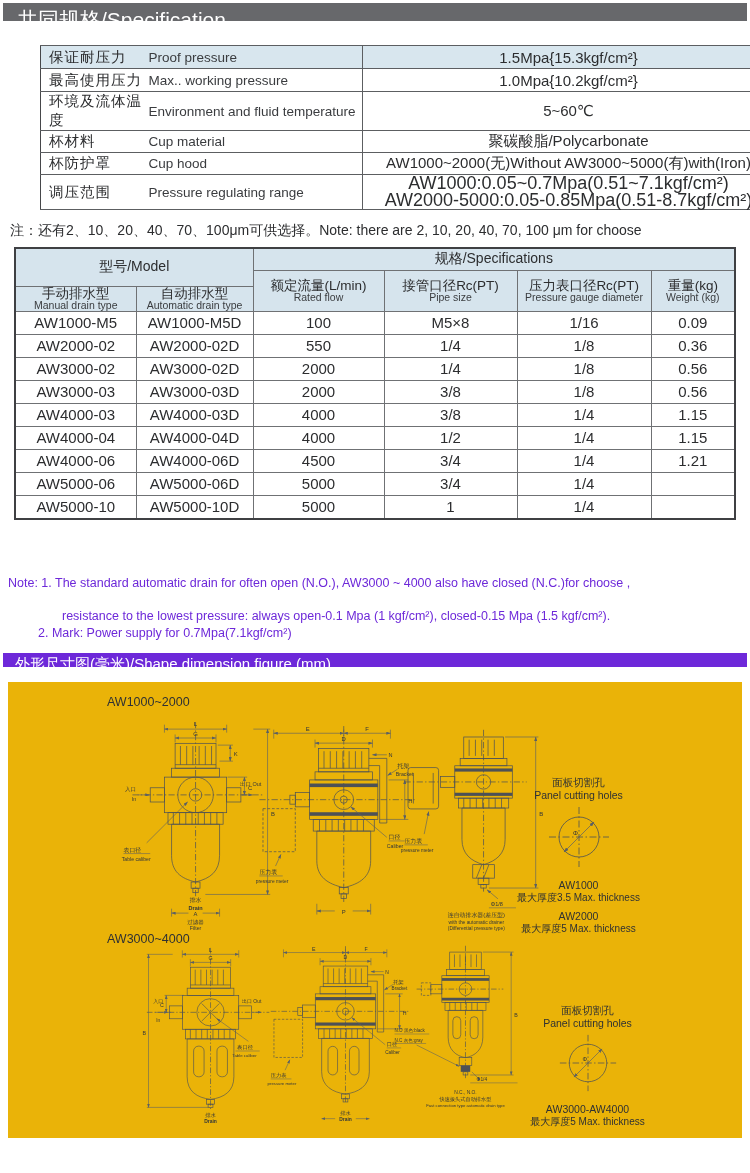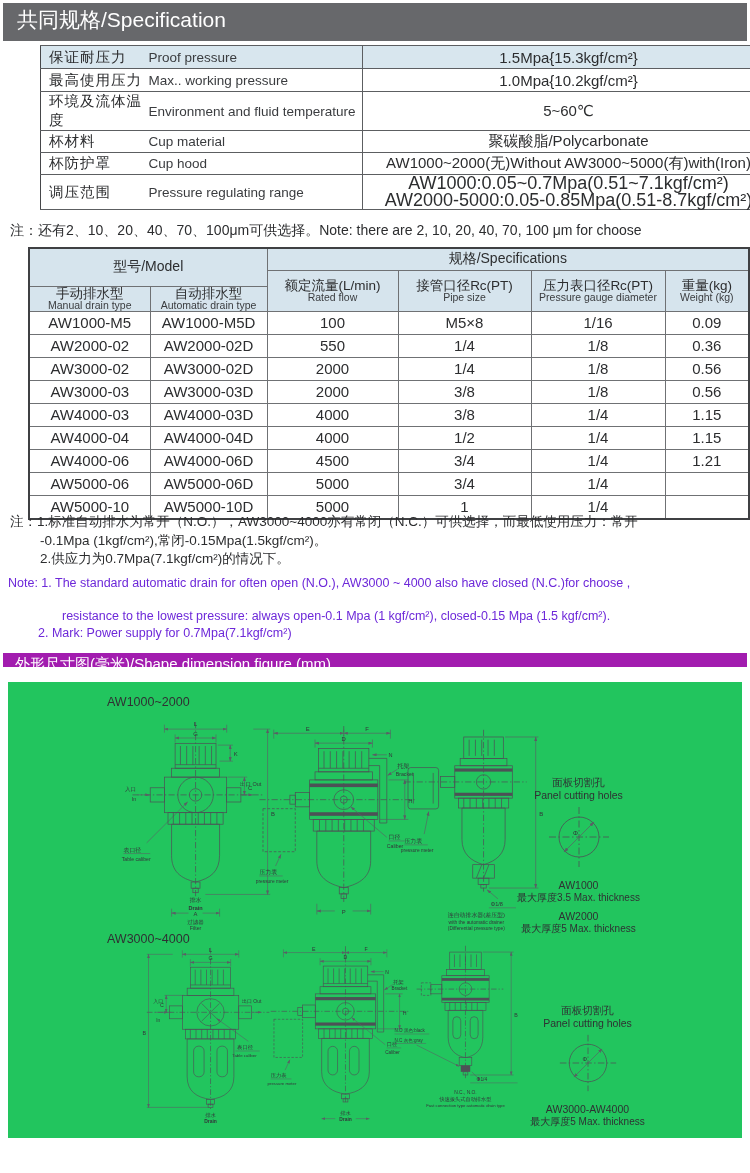--- a/index.html
+++ b/index.html
@@ -1,48 +1,48 @@
 <!DOCTYPE html>
 <html><head>
 <meta charset="utf-8">
 <style>
   html,body{margin:0;padding:0;background:#ffffff;}
   .page{position:relative;width:750px;height:1173px;background:#fff;overflow:hidden;
         font-family:"Liberation Sans","DejaVu Sans",sans-serif;color:#2c2d2f;}
   
   .bar{position:absolute;left:3px;width:744px;color:#fff;white-space:nowrap;}
-  .bar1{top:3px;height:38px;line-height:34px;background:#67686b;font-size:21px;padding-left:14px;box-sizing:border-box;}
-  .bar2{top:653px;height:14px;line-height:22px;background:#a21caf;font-size:15px;padding-left:12px;box-sizing:border-box;}
+  .bar1{top:3px;height:18px;line-height:34px;background:#67686b;font-size:21px;padding-left:14px;box-sizing:border-box;}
+  .bar2{top:653px;height:14px;line-height:22px;background:#6d28d9;font-size:15px;padding-left:12px;box-sizing:border-box;}
   
   .spec-table{position:absolute;left:8px;top:45px;width:734px;border-collapse:collapse;table-layout:fixed;}
   .spec-table td{border-top:1px solid #5c5e61;border-bottom:1px solid #5c5e61;padding:0;vertical-align:middle;}
   .spec-table{border:1px solid #46474a;margin-left:32px;}
   .spec-table td.cn{font-size:14.5px;padding-left:8px;letter-spacing:1px;}
   .spec-table td.en{font-size:13.5px;color:#3a3c3f;}
   .spec-table td.val{border-left:1px solid #5c5e61;text-align:center;font-size:15px;}
   .spec-table tr.blue td{background:#d8e6ee;}
   .spec-table .two{font-size:18px;line-height:17px;}
   
-  .models{position:absolute;left:28px;top:247px;width:720px;border-collapse:collapse;table-layout:fixed;}
+  .models{position:absolute;left:14px;top:247px;width:720px;border-collapse:collapse;table-layout:fixed;}
   .models th,.models td{border:1px solid #6f7174;padding:0;text-align:center;vertical-align:middle;}
   .models{border:2px solid #3f4043;}
   .models th{background:#d6e4ed;font-weight:normal;}
   .models .gcn{font-size:14px;}
   .models .hcn{font-size:13.5px;line-height:13px;}
   .models .hen{font-size:10.5px;line-height:11px;color:#3a3c3f;}
   .models td{font-size:15px;background:#fff;height:22px;}
   
   .noteline{position:absolute;left:10px;top:222px;font-size:14px;white-space:nowrap;}
   .notes{position:absolute;left:10px;top:513px;font-size:13.5px;line-height:18.5px;}
   .notes .ind{padding-left:30px;}
   .notes-en{position:absolute;left:8px;top:575px;font-size:12.5px;line-height:17px;color:#6d28d9;}
   .notes-en .i1{padding-left:54px;margin-top:16px;}
   .notes-en .i2{padding-left:30px;}
   
-  .panel{position:absolute;left:8px;top:682px;width:734px;height:456px;background:#22c55e;}
+  .panel{position:absolute;left:8px;top:682px;width:734px;height:456px;background:#eab308;}
   .grp-label{position:absolute;font-size:12.5px;color:#2f3133;white-space:nowrap;}
   .fig{position:absolute;}
   .fig .ln{stroke:#4d5156;stroke-width:0.8;fill:none;}
   .fig .thin{stroke:#5a5f65;stroke-width:0.6;fill:none;}
   .fig .dim{stroke:#5a5f65;stroke-width:0.7;fill:none;}
   .fig .dash{stroke-dasharray:7 2.5 1.5 2.5;}
   .fig .dash2{stroke-dasharray:3 2;}
   .fig .bar-f{fill:#4d5156;stroke:none;}
   .fig text{fill:#33363a;font-family:"Liberation Sans","DejaVu Sans",sans-serif;}
   .t5{font-size:5.4px;} .t55{font-size:5.8px;} .t6{font-size:6.2px;} .t65{font-size:6.6px;} .t7{font-size:7px;}
@@ -227,25 +227,20 @@
       <td>AW5000-10</td>
       <td>AW5000-10D</td>
       <td>5000</td>
       <td>1</td>
       <td>1/4</td>
       <td></td>
     </tr>
   </tbody>
     </table>
 
-  <div class="notes">
-    <div>注：1.标准自动排水为常开（N.O.），AW3000~4000亦有常闭（N.C.）可供选择，而最低使用压力：常开</div>
-    <div class="ind">-0.1Mpa (1kgf/cm²),常闭-0.15Mpa(1.5kgf/cm²)。</div>
-    <div class="ind">2.供应力为0.7Mpa(7.1kgf/cm²)的情况下。</div>
-  </div>
   <div class="notes-en">
     <div>Note: 1. The standard automatic drain for often open (N.O.), AW3000 ~ 4000 also have closed (N.C.)for choose ,</div>
     <div class="i1">resistance to the lowest pressure: always open-0.1 Mpa (1 kgf/cm²), closed-0.15 Mpa (1.5 kgf/cm²).</div>
     <div class="i2">2. Mark: Power supply for 0.7Mpa(7.1kgf/cm²)</div>
   </div>
 
   <div class="bar bar2">外形尺寸图(毫米)/Shape dimension figure (mm)</div>
 
   <div class="panel">
 

